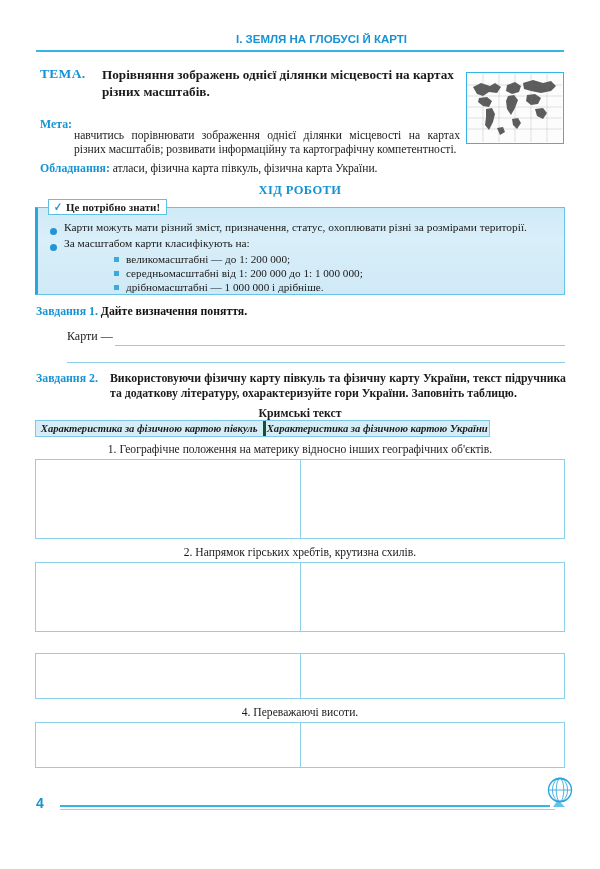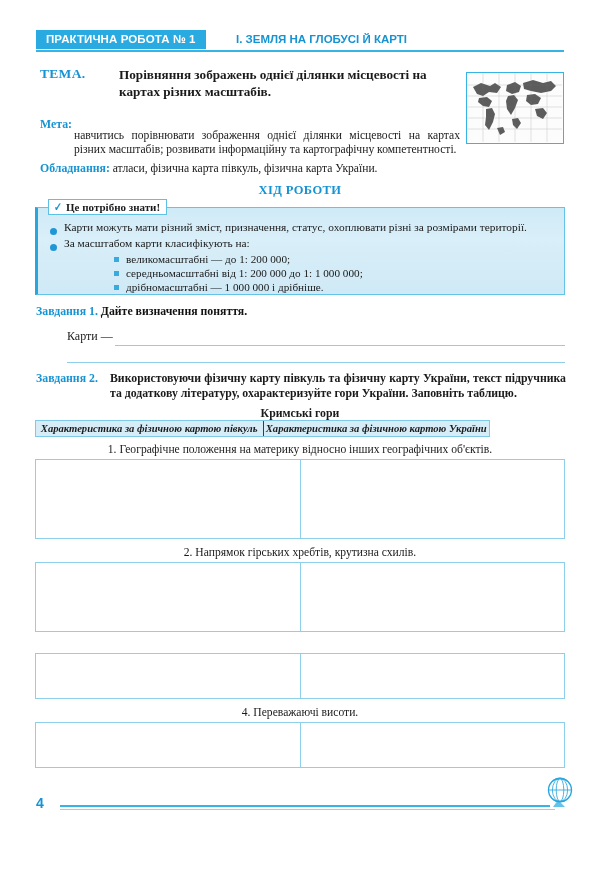--- a/index.html
+++ b/index.html
@@ -76,21 +76,21 @@
     width: 420px;
   }
   .tema-label {
     float: left;
     color: #1593D3;
     font-weight: bold;
     font-size: 13.5px;
     letter-spacing: 0.3px;
   }
   .tema-text {
-    margin-left: 79px;
+    margin-left: 62px;
     font-weight: bold;
     font-size: 13.2px;
     line-height: 17px;
     text-align: left;
   }
 
   
   .map-thumb {
     position: absolute;
     left: 466px;
@@ -298,21 +298,21 @@
     text-align: center;
     font-style: italic;
     font-weight: bold;
     font-size: 10.6px;
     line-height: 15px;
     box-sizing: border-box;
     overflow: hidden;
     white-space: nowrap;
   }
   .tbl-head-cell + .tbl-head-cell {
-    border-left: 1px solid #14532d;
+    border-left: 3px solid #14532d;
   }
 
   .row-caption {
     position: absolute;
     left: 0;
     width: 600px;
     text-align: center;
     font-size: 11.6px;
   }
   .answer-box {
@@ -365,21 +365,20 @@
     width: 34px;
     height: 36px;
   }
 </style>
 </head>
 <body>
 
 <div class="page">
 
   <div class="header">
-    <div class="header-tag">ПРАКТИЧНА РОБОТА № 1</div>
     <div class="header-section">I. ЗЕМЛЯ НА ГЛОБУСІ Й КАРТІ</div>
   </div>
   <div class="header-rule"></div>
 
   <div class="tema-row">
     <span class="tema-label">ТЕМА.</span>
     <div class="tema-text">Порівняння зображень однієї ділянки місцевості на картах різних масштабів.</div>
   </div>
 
   <div class="map-thumb">
@@ -464,21 +463,21 @@
 
   <div class="answer-prefix">Карти —</div>
   <div class="rule-line" style="left:115px; top:345px; width:450px;"></div>
   <div class="rule-line" style="left:67px; top:362px; width:498px;"></div>
 
   <div class="task" style="top:371px; position:absolute;">
     <span class="task2-label">Завдання 2.</span>
     <div class="task2-text">Використовуючи фізичну карту півкуль та фізичну карту України, текст підручника та додаткову літературу, охарактеризуйте гори України. Заповніть таблицю.</div>
   </div>
 
-  <div class="table-title" style="top:406px;">Кримські гори</div>
+  <div class="table-title" style="top:406px;">Кримські текст</div>
 
   <div class="tbl-head">
     <div class="tbl-head-cell">Характеристика за фізичною картою півкуль</div>
     <div class="tbl-head-cell">Характеристика за фізичною картою України</div>
   </div>
 
   <div class="row-caption" style="top:443px;">1. Географічне положення на материку відносно інших географічних об'єктів.</div>
   <div class="answer-box" style="top:459px; height:80px;">
     <div class="half"></div>
     <div class="half"></div>

